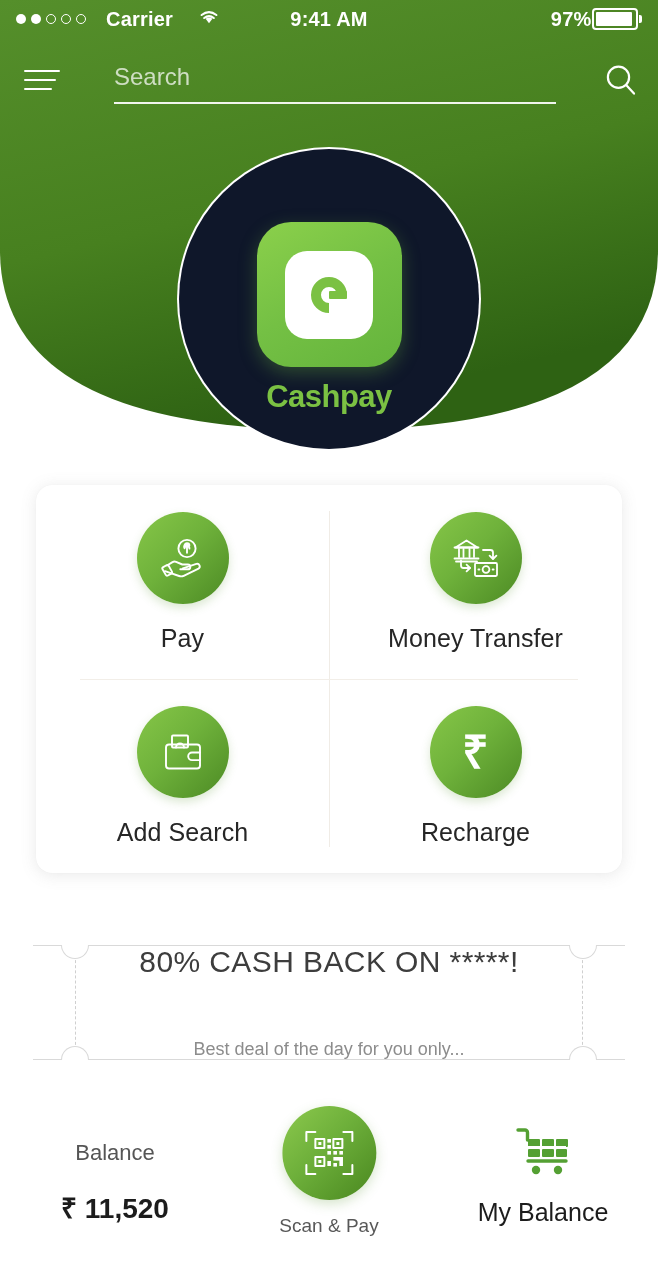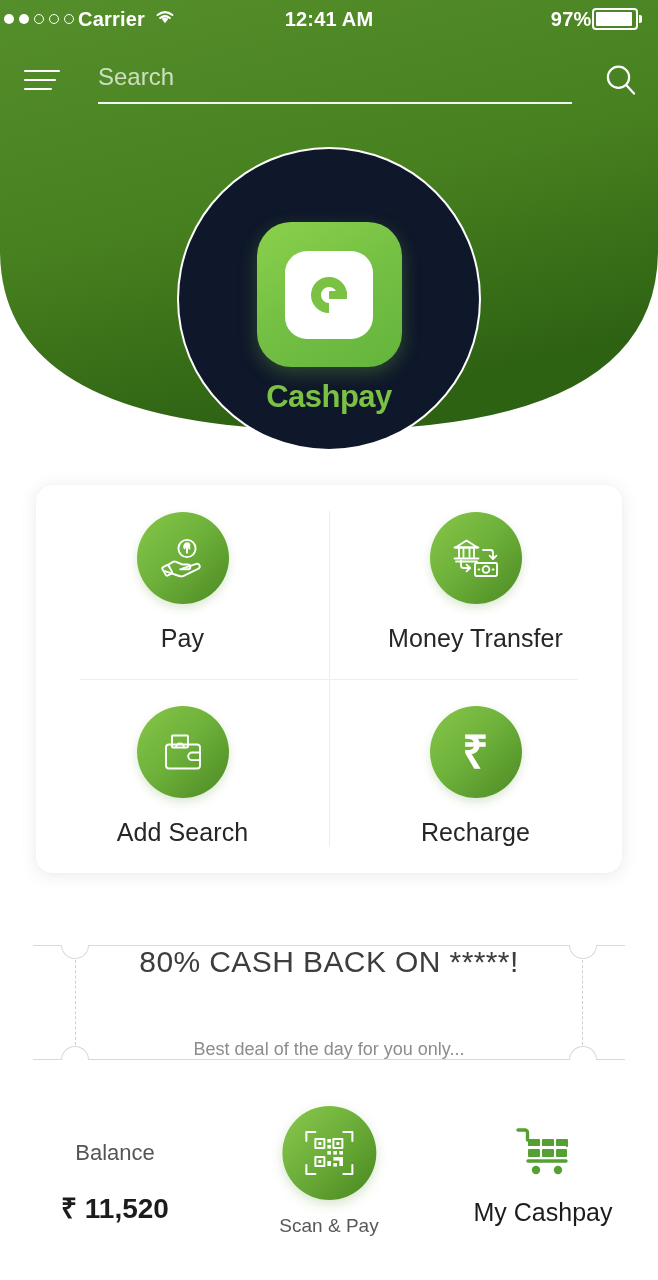--- a/index.html
+++ b/index.html
@@ -18,21 +18,21 @@
     overflow:hidden;
   }
   #header-shape {
     position:absolute; left:0; top:0; width:658px; height:460px;
   }
   #status-bar {
     position:absolute; left:0; top:0; width:658px; height:38px;
     display:flex; align-items:center; color:#ffffff;
     font-size:20px; letter-spacing:.2px;
   }
-  #sb-left { display:flex; align-items:center; gap:4px; padding-left:4px; }
+  #sb-left { display:flex; align-items:center; gap:20px; padding-left:16px; }
   .dots { display:flex; align-items:center; gap:5px; }
   .dot { width:10px; height:10px; border-radius:50%; }
   .dot.on { background:#ffffff; }
   .dot.off { background:transparent; border:1.5px solid #ffffff; }
   #carrier-label { font-weight:bold; font-size:20px; }
   #wifi-icon { margin-left:4px; display:block; }
   #sb-center {
     position:absolute; left:0; right:0; text-align:center;
     font-weight:bold; font-size:20px;
   }
@@ -47,21 +47,21 @@
     padding:2px; display:flex;
   }
   .batt-fill { background:#ffffff; height:100%; width:97%; border-radius:1px; }
   .batt-cap {
     width:3px; height:8px; background:#ffffff; border-radius:0 2px 2px 0; margin-left:1.5px;
   }
 
   
   #search-row {
     position:absolute; left:0; top:52px; width:658px; height:56px;
-    display:flex; align-items:center;
+    display:flex; align-items:center;gap:16px;
   }
   #menu-button {
     width:62px; height:44px; display:flex; flex-direction:column;
     justify-content:center; align-items:flex-start; gap:7px; padding-left:24px;
     cursor:pointer;
   }
   .mline { height:2px; background:#ffffff; border-radius:1px; }
   .mline.l1 { width:36px; }
   .mline.l2 { width:32px; }
   .mline.l3 { width:28px; }
@@ -230,21 +230,21 @@
       </span>
       <span id="carrier-label">Carrier</span>
       <span id="wifi-icon">
         <svg width="24" height="18" viewBox="0 0 24 18">
           <path d="M12 15.2 L15.4 10.8 Q12 8.4 8.6 10.8 Z" fill="#fff"></path>
           <path d="M4.6 7.0 Q12 1.4 19.4 7.0" stroke="#fff" stroke-width="2.1" fill="none" stroke-linecap="round"></path>
           <path d="M7.2 10.0 Q12 6.3 16.8 10.0" stroke="#fff" stroke-width="2.1" fill="none" stroke-linecap="round"></path>
         </svg>
       </span>
     </div>
-    <div id="sb-center">12:41 AM</div>
+    <div id="sb-center">9:41 AM</div>
     <div id="sb-right">
       <span id="battery-pct">97%</span>
       <span id="battery-icon">
         <span class="batt-body">
             <span class="batt-fill"></span>
           </span>
         <span class="batt-cap"></span>
       </span>
     </div>
   </div>
@@ -401,15 +401,15 @@
           <rect x="18" y="25" width="12" height="8" rx="1"></rect>
           <rect x="32" y="25" width="12" height="8" rx="1"></rect>
           <rect x="46" y="25" width="11" height="8" rx="1"></rect>
         </g>
         <path d="M18 37 h38" fill="none" stroke="#54A033" stroke-width="3.4" stroke-linecap="round"></path>
         <path d="M18 23 L56 23" fill="none" stroke="#ffffff" stroke-width="2"></path>
         <circle cx="26" cy="46" r="4.2" fill="#54A033"></circle>
         <circle cx="48" cy="46" r="4.2" fill="#54A033"></circle>
       </svg>
     </div>
-    <div id="orders-label">My Cashpay</div>
+    <div id="orders-label">My Balance</div>
   </div>
 </div>
 
 </body></html>

